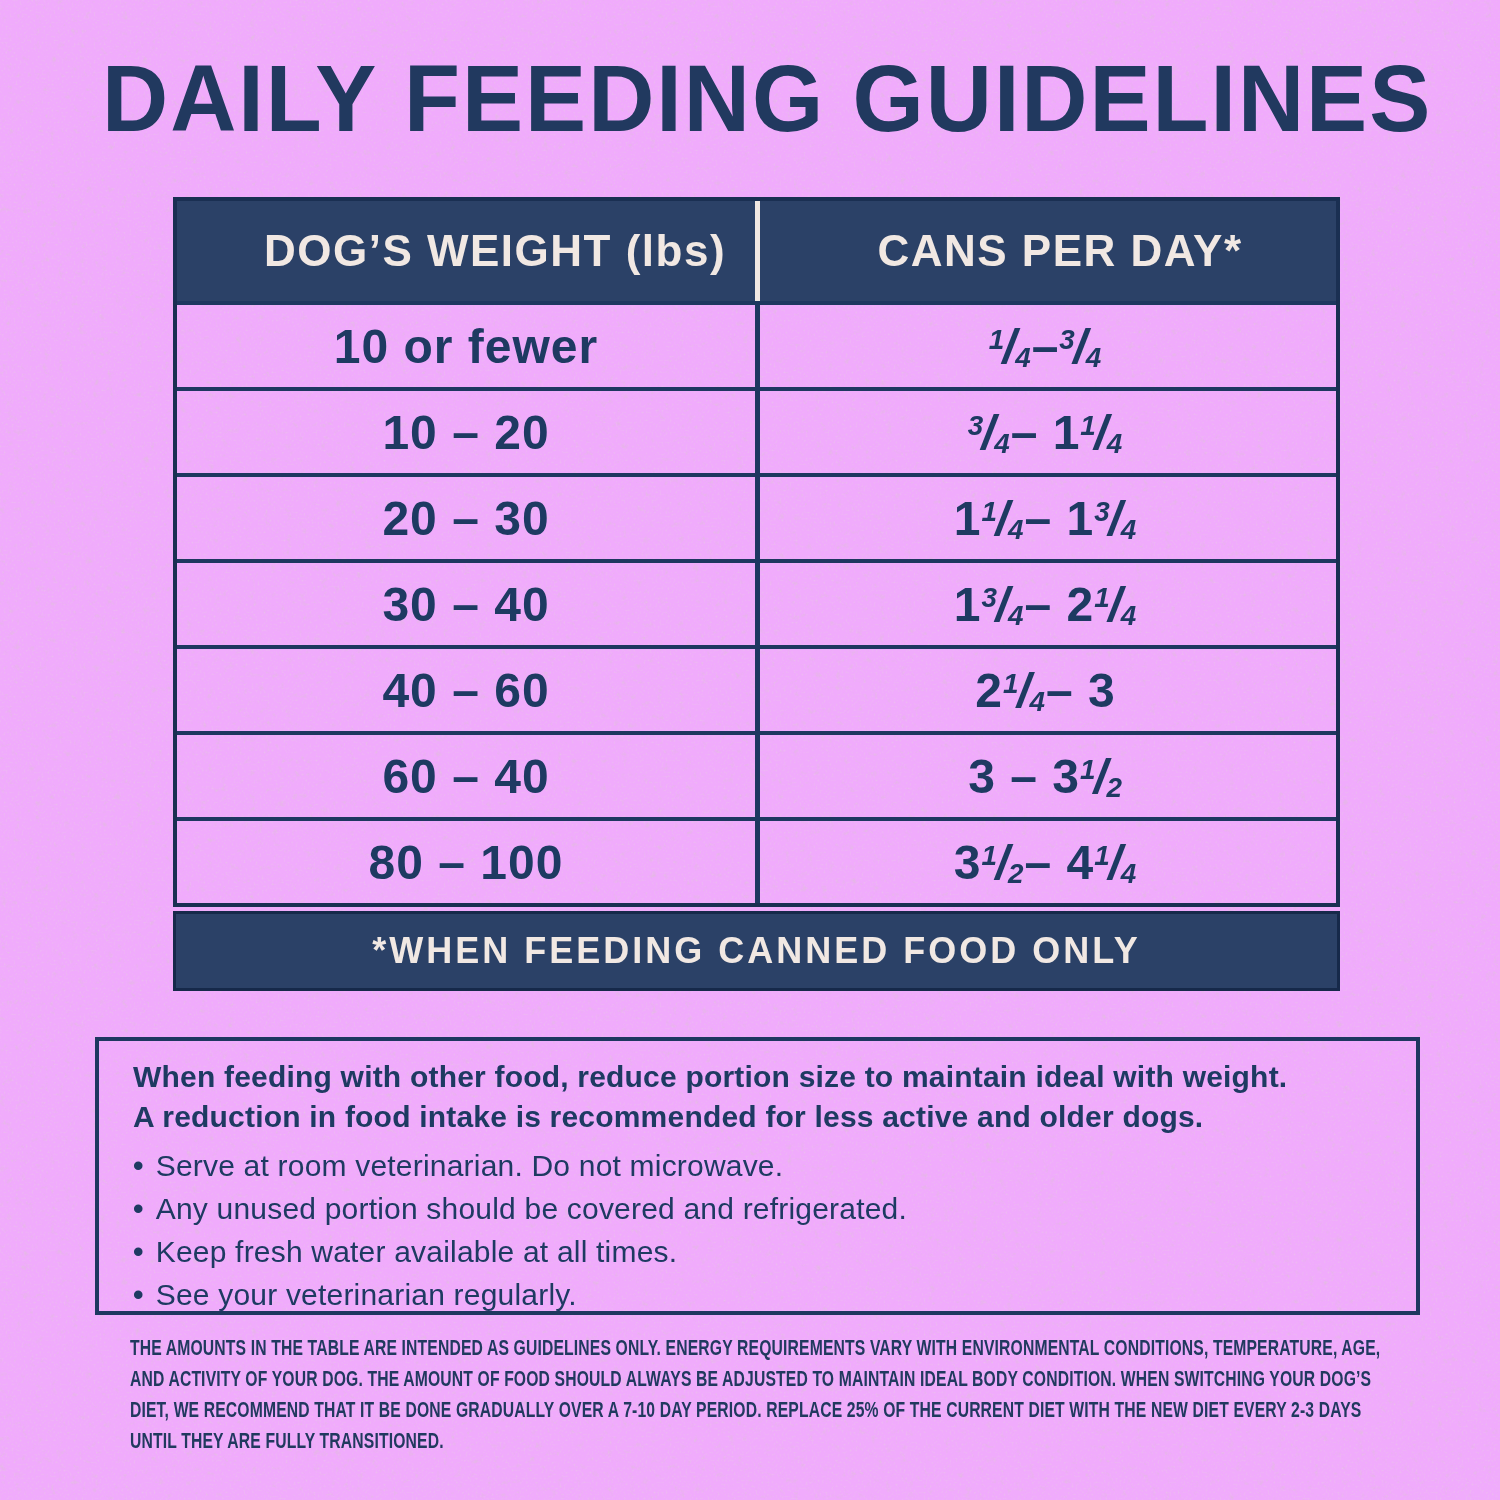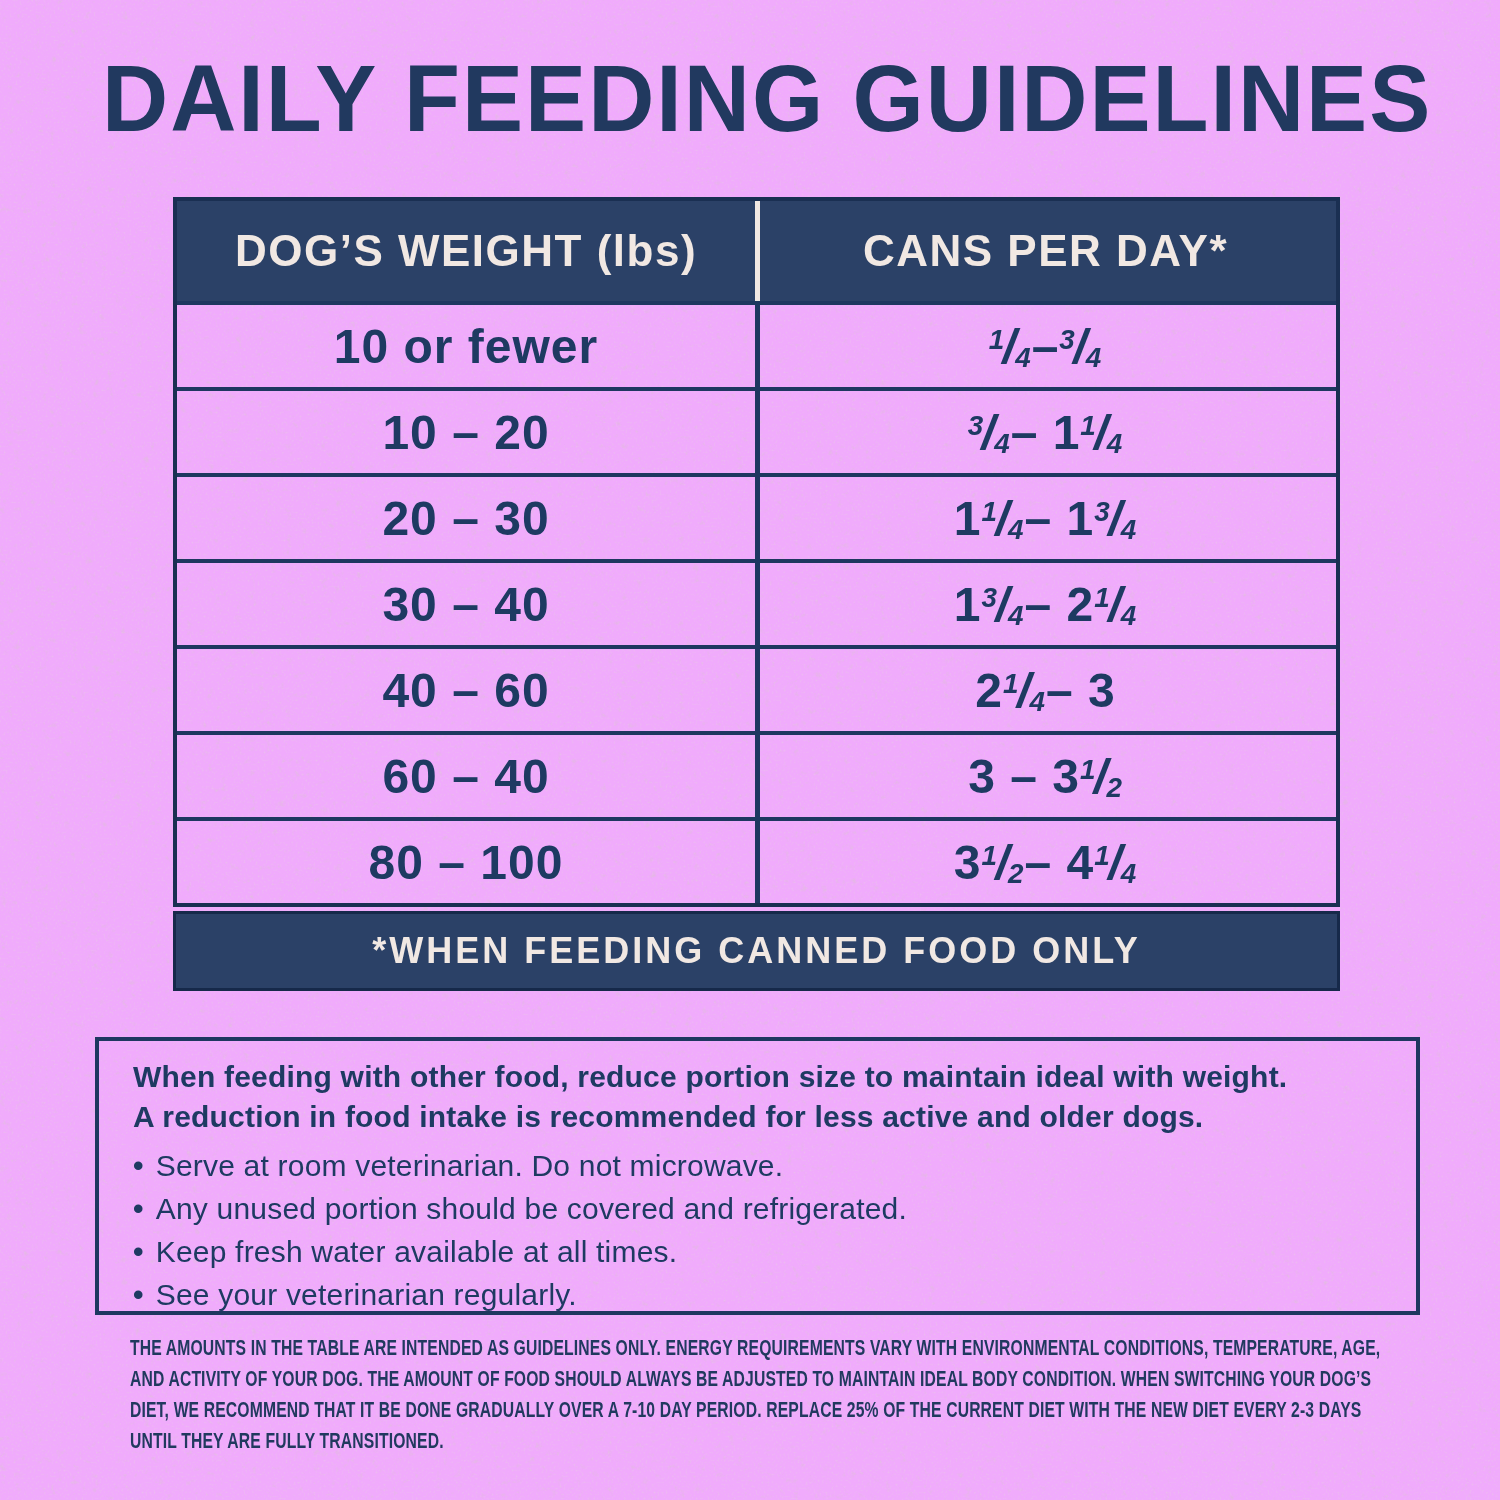--- a/index.html
+++ b/index.html
@@ -24,21 +24,21 @@
   
   .gtable{
     position:absolute;left:173px;top:197px;width:1167px;
     border:4px solid #1a2f52;box-sizing:border-box;
   }
   .thead{position:relative;display:flex;height:100px;background:#2b4167;}
   .th{
     display:flex;align-items:center;justify-content:center;
     font-size:44px;font-weight:bold;letter-spacing:1.5px;color:#f1e8e3;
   }
-  .th.w{width:578px;}
+  .th.w{width:578px;padding-left:29px;}
   .th.c{flex:1;}
   .thead-divider{position:absolute;left:578px;top:0;bottom:0;width:5px;background:#f1e8e3;}
 
   .tbody{position:relative;}
   .tbody::after{
     content:"";position:absolute;left:578px;top:0;bottom:0;width:5px;
     background:#1e3760;
   }
   .tr{display:flex;height:86px;border-top:4px solid #1e3760;box-sizing:border-box;}
   .td{display:flex;align-items:center;justify-content:center;font-weight:bold;color:#1e3a62;}

